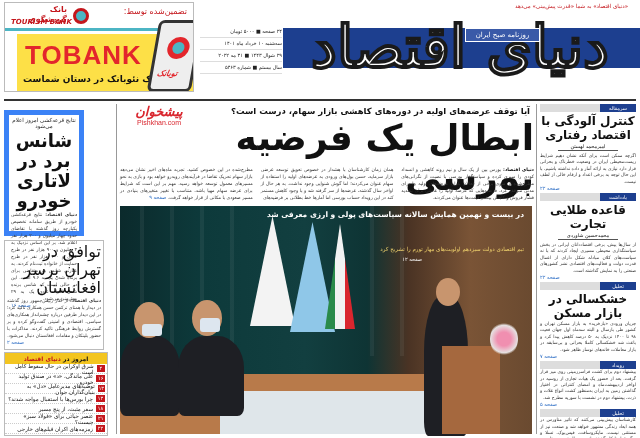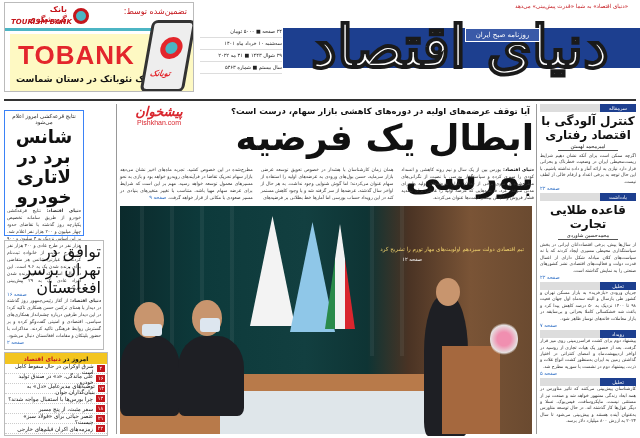--- a/index.html
+++ b/index.html
@@ -5,34 +5,34 @@
 *{box-sizing:border-box;margin:0;padding:0}
 body{width:640px;height:438px;background:#fff;font-family:"DejaVu Sans",sans-serif;position:relative;overflow:hidden;color:#111}
 .abs{position:absolute}
 
 .ad{left:4px;top:2px;width:190px;height:90px;border:1px solid #bbb;background:#fff;overflow:hidden}
 .ad-top{position:absolute;left:0;top:0;width:100%;height:28px;background:#fff;border-bottom:3px solid #4cb5c4}
 .ad-tour{position:absolute;left:6px;top:2px;color:#c4161c;font-size:8px;font-weight:bold;line-height:10px;text-align:right;width:56px;direction:rtl}
 .ad-tour-en{position:absolute;left:6px;top:15px;color:#c4161c;font-size:7px;font-weight:bold;font-style:italic}
 .ad-sponsor{position:absolute;right:6px;top:4px;color:#c4161c;font-size:8px;direction:rtl;text-align:center;line-height:10px}
 .ad-logo-circ{position:absolute;left:68px;top:5px;width:16px;height:16px;border-radius:50%;border:3px solid #c4161c;background:#4cb5c4}
-.ad-body{position:absolute;left:5px;top:31px;width:100%;height:58px;background:#fef9c3}
+.ad-body{position:absolute;left:12px;top:31px;width:100%;height:58px;background:#fde047}
 .ad-tobank{position:absolute;left:8px;top:6px;color:#e3262c;font-size:26px;font-weight:900;font-family:"Liberation Sans",sans-serif;letter-spacing:1px}
 .ad-slogan{position:absolute;left:6px;top:40px;font-size:9px;font-weight:bold;direction:rtl;color:#111}
 .ad-phone{position:absolute;right:8px;top:-14px;width:44px;height:72px;background:#eee;border:3px solid #333;border-radius:6px;transform:skewX(-10deg)}
 .ad-phone-logo{position:absolute;left:10px;top:14px;width:22px;height:22px;border-radius:50%;border:5px solid #e3262c;background:#4cb5c4}
 .ad-phone-txt{position:absolute;left:4px;top:46px;color:#e3262c;font-size:8px;font-weight:bold;font-style:italic;direction:rtl}
 .info{left:200px;top:26px;width:82px;height:46px;font-size:5px;direction:rtl;text-align:right;line-height:11px;color:#222}
 .info div{border-bottom:1px solid #ddd}
 .logo-band{left:283px;top:28px;width:357px;height:40px;background:#1d3f8f}
 .logo-big{left:290px;top:6px;width:340px;height:82px;font-size:58px;color:#fff;-webkit-text-stroke:2px #1a1a1a;font-weight:bold;direction:rtl;text-align:center;line-height:82px;font-family:"DejaVu Serif",serif;letter-spacing:-2px}
 .logo-sub{left:465px;top:28px;width:75px;height:14px;background:#3a5aa8;border:1px solid #fff;color:#fff;font-size:7px;text-align:center;line-height:12px;direction:rtl}
 .tagline{left:440px;top:3px;width:200px;font-size:5.5px;color:#c4161c;direction:rtl;text-align:right;padding-right:12px}
 .rule{left:4px;top:99px;width:632px;height:2px;background:#333}
-.lbox{left:4px;top:110px;width:80px;height:126px;border:1px solid #3b82f6;padding:2px}
+.lbox{left:4px;top:110px;width:80px;height:126px;border:5px solid #3b82f6;padding:2px}
 .lbox-kicker{font-size:5.5px;text-align:center;direction:rtl;color:#222}
 .lbox-title{font-size:18px;font-weight:900;text-align:center;direction:rtl;line-height:20px;margin-top:2px}
 .small-body{font-size:4.6px;line-height:7px;direction:rtl;text-align:justify;color:#333}
 .pg{font-size:5px;color:#2b6cc4;direction:rtl;text-align:left}
 .lbox2{left:4px;top:240px;width:100px;height:110px;border:1px solid #bbb;padding:2px}
 .lbox2-title{font-size:16px;font-weight:400;text-align:right;direction:rtl;line-height:18px}
 .today{left:4px;top:352px;width:104px;height:84px;border:1px solid #bbb}
 .today-head{height:11px;background:#f3c520;font-size:6px;text-align:center;direction:rtl;line-height:11px;font-weight:bold}
 .today-head span{color:#c4161c}
 .today-row{display:flex;direction:rtl;align-items:center;height:10px;border-bottom:1px dotted #ccc;font-size:5.5px;padding:0 2px}
@@ -182,20 +182,21 @@
   <div class="person" style="left:0;top:130px;width:60px;height:80px"></div>
   <div class="head" style="left:14px;top:96px;width:30px;height:36px"></div>
   <div class="mask" style="left:22px;top:118px;width:20px;height:12px"></div>
   <div class="person" style="left:58px;top:130px;width:66px;height:80px"></div>
   <div class="head" style="left:72px;top:94px;width:30px;height:36px"></div>
   <div class="mask" style="left:80px;top:112px;width:20px;height:14px"></div>
   <div class="person" style="left:304px;top:90px;width:44px;height:140px"></div>
   <div class="head" style="left:316px;top:72px;width:24px;height:28px"></div>
   <div class="podium"></div>
   <div class="flowers"></div>
+  <div class="photo-kicker">در بیست و نهمین همایش سالانه سیاست‌های پولی و ارزی معرفی شد</div>
   <div class="photo-sub">تیم اقتصادی دولت سیزدهم اولویت‌های مهار تورم را تشریح کرد</div>
   <div class="photo-pg">صفحه ۱۲</div>
 </div>
 
 <div class="abs rcol">
   <div class="sec">
     <div class="sec-bar">
         <div class="sec-tag">سرمقاله</div>
       </div>
     <div class="sec-title">کنترل آلودگی با اقتصاد رفتاری</div>
@@ -209,20 +210,21 @@
       </div>
     <div class="sec-title">قاعده طلایی تجارت</div>
     <div class="sec-author">محمدحسین شاوردی</div>
     <div class="sec-body">از سال‌ها پیش، برخی اقتصاددانان ایرانی در بخش سیاستگذاری محیطی مسیری ایجاد کردند که با نه سیاست‌های کلان مبادله شکل دارای از اعمال قدرت دولت و فعالیت‌های اقتصادی نشر کشورهای صنعتی را به نمایش گذاشته است.</div>
     <div class="pg">صفحه ۲۲</div>
   </div>
   <div class="sec">
     <div class="sec-bar">
         <div class="sec-tag">تحلیل</div>
       </div>
+    <div class="sec-title">خشکسالی در بازار مسکن</div>
     <div class="sec-body">جریان ورودی «بازخرید» به بازار مسکن تهران و کشور طی بازسال و البته سه‌ماه اول جهان فعیت ۹۸ تا ۱۴۰۰ نزدیک به ۵۰ درصد کاهش پیدا کرد و باعث شد خشکسالی کاملا بحرانی و بی‌سابقه در بازار معاملات خانه‌های نوساز ظاهر شود.</div>
     <div class="pg">صفحه ۷</div>
   </div>
   <div class="sec">
     <div class="sec-bar">
         <div class="sec-tag">رویداد</div>
       </div>
     <div class="sec-body">پیشنهاد دوم برای کشت فراسرزمینی روی میز قرار گرفت. بعد از حضور یک هیات تجاری از روسیه در اواخر اردیبهشت‌ماه و امضای کنتراتی در اختیار گذاشتن زمین به ایران به‌منظور کشت انواع غلات و ذرت، پیشنهاد دوم در نشست با سوریه مطرح شد.</div>
     <div class="pg">صفحه ۵</div>
   </div>

